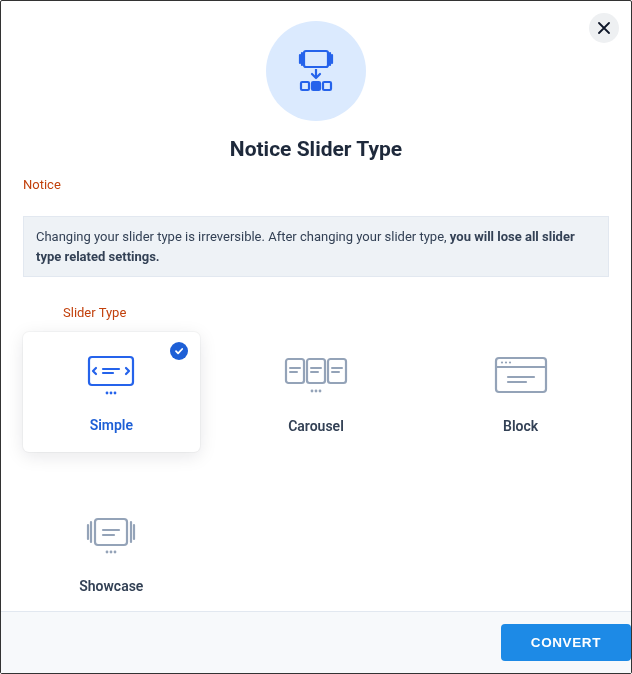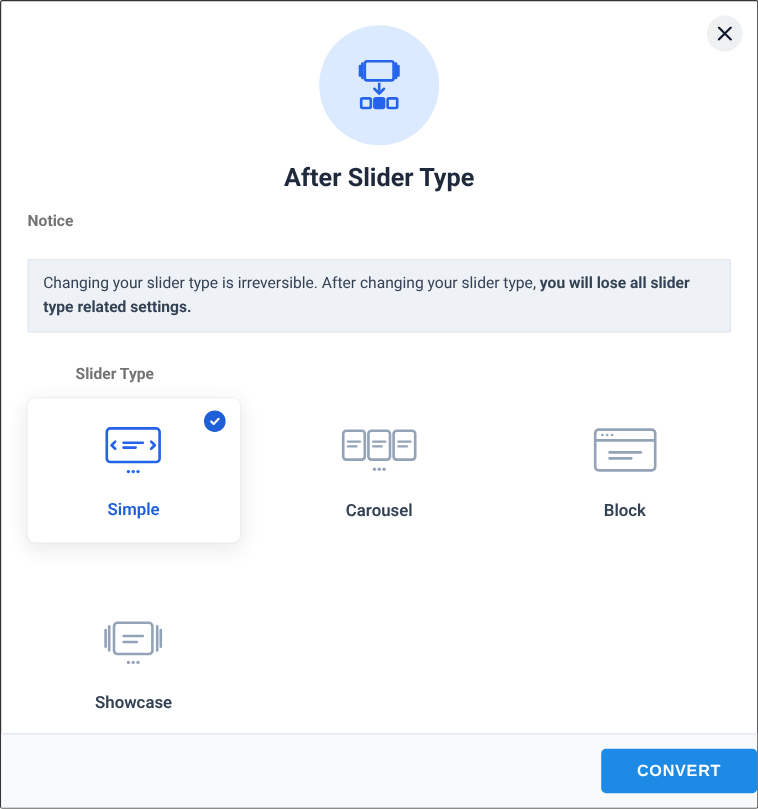--- a/index.html
+++ b/index.html
@@ -50,24 +50,23 @@
     margin-top: 16px;
     margin-bottom: 8px;
   }
   .body {
     padding: 0 22px;
     flex: 1;
     overflow: hidden;
   }
   .section-label {
     font-size: 13px;
-    color: #737373;
+    color: #c2410c;
     margin-top: 8px;
     margin-bottom: 6px;
-    font-weight: bold;
   }
   .notice-box {
     background: #eef2f6;
     border: 1px solid #e2e8f0;
     padding: 10px 12px;
     font-size: 13px;
     line-height: 1.5;
     color: #334155;
     margin-top: 24px;
   }
@@ -156,21 +155,21 @@
           <path d="M13 9 v12 M11 11 v8" stroke="#2563eb" stroke-width="2.2" stroke-linecap="round"></path>
           <path d="M41 9 v12 M43 11 v8" stroke="#2563eb" stroke-width="2.2" stroke-linecap="round"></path>
           <path d="M27 25 v7" stroke="#2563eb" stroke-width="2.2"></path>
           <path d="M23 30 l4 4 l4 -4" fill="none" stroke="#2563eb" stroke-width="2.2" stroke-linecap="round" stroke-linejoin="round"></path>
           <rect x="12" y="38" width="8" height="8" rx="1.2" fill="none" stroke="#2563eb" stroke-width="2.2"></rect>
           <rect x="23" y="38" width="8" height="8" rx="1.2" fill="#2563eb" stroke="#2563eb" stroke-width="2.2"></rect>
           <rect x="34" y="38" width="8" height="8" rx="1.2" fill="none" stroke="#2563eb" stroke-width="2.2"></rect>
         </svg>
       </span>
     </div>
-    <div class="title">After Slider Type</div>
+    <div class="title">Notice Slider Type</div>
   </div>
 
   <div class="body">
 
     <div class="section-label">Notice</div>
     <div class="notice-box">
       <span>Changing your slider type is irreversible. After changing your slider type, </span><b>you will lose all slider type related settings.</b>
     </div>
 
     <div class="section-label" style="margin-top:28px;margin-left:40px;">Slider Type</div>

